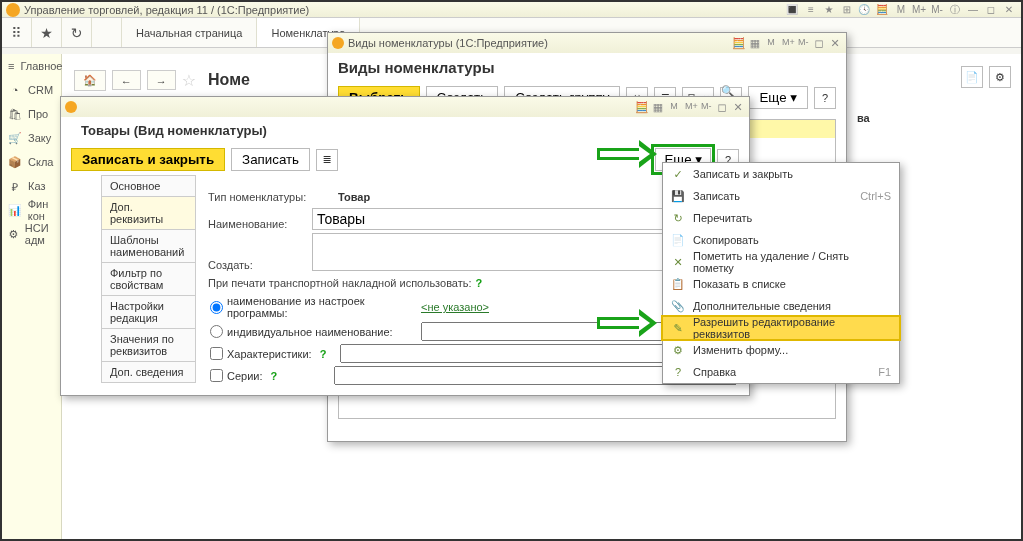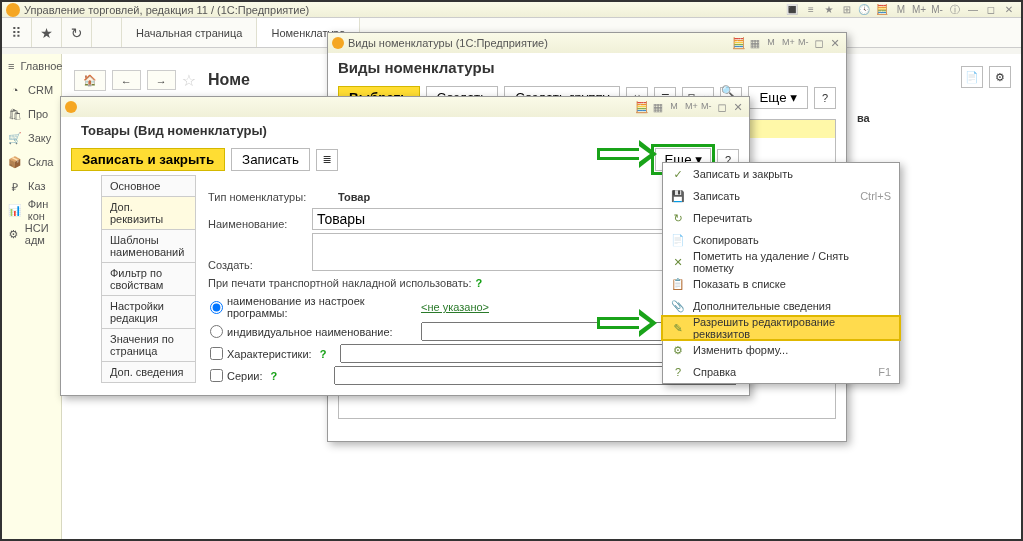--- a/index.html
+++ b/index.html
@@ -245,21 +245,21 @@
     <button class="eshche"><span>Еще</span> ▾</button>
     <span class="icbtn">?</span>
   </div>
   <div class="dlg-body">
     <div class="leftmenu">
       <div class="mi">Основное</div>
       <div class="mi active">Доп. реквизиты</div>
       <div class="mi">Шаблоны наименований</div>
       <div class="mi">Фильтр по свойствам</div>
       <div class="mi">Настройки редакция</div>
-      <div class="mi">Значения по страница</div>
+      <div class="mi">Значения по реквизитов</div>
       <div class="mi">Доп. сведения</div>
     </div>
     <div class="formarea">
       <div class="formrow">
         <span class="lbl">Тип номенклатуры:</span>
         <span class="val bold">Товар</span>
         <span class="q">?</span>
       </div>
       <div class="formrow">
         <span class="lbl">Наименование:</span>

